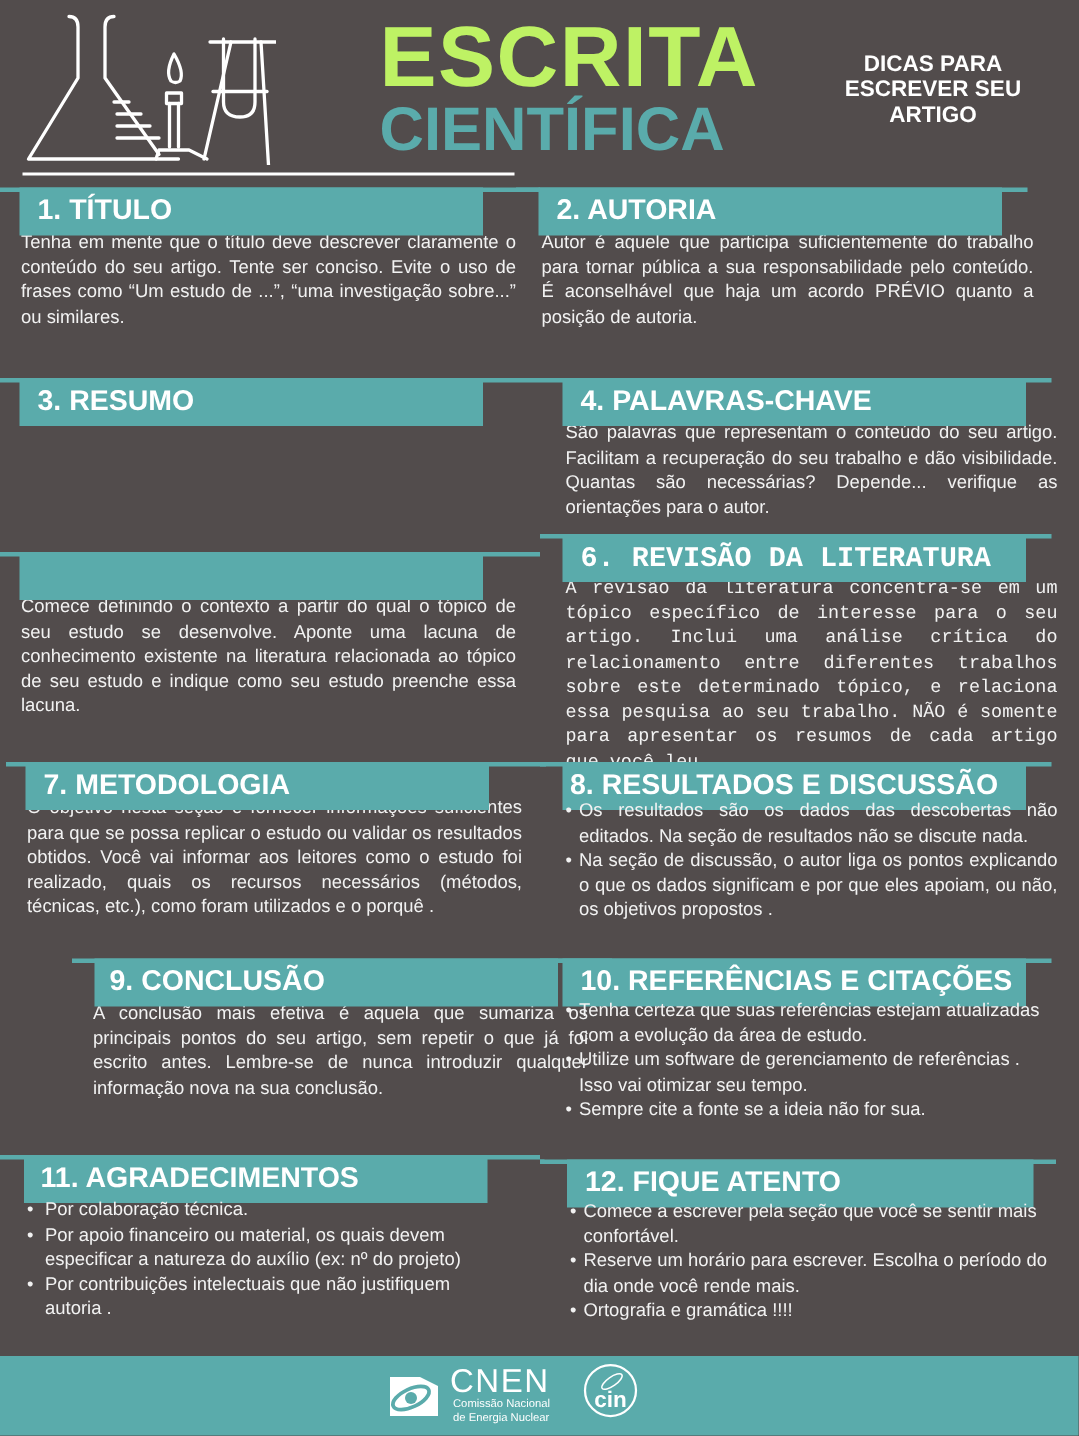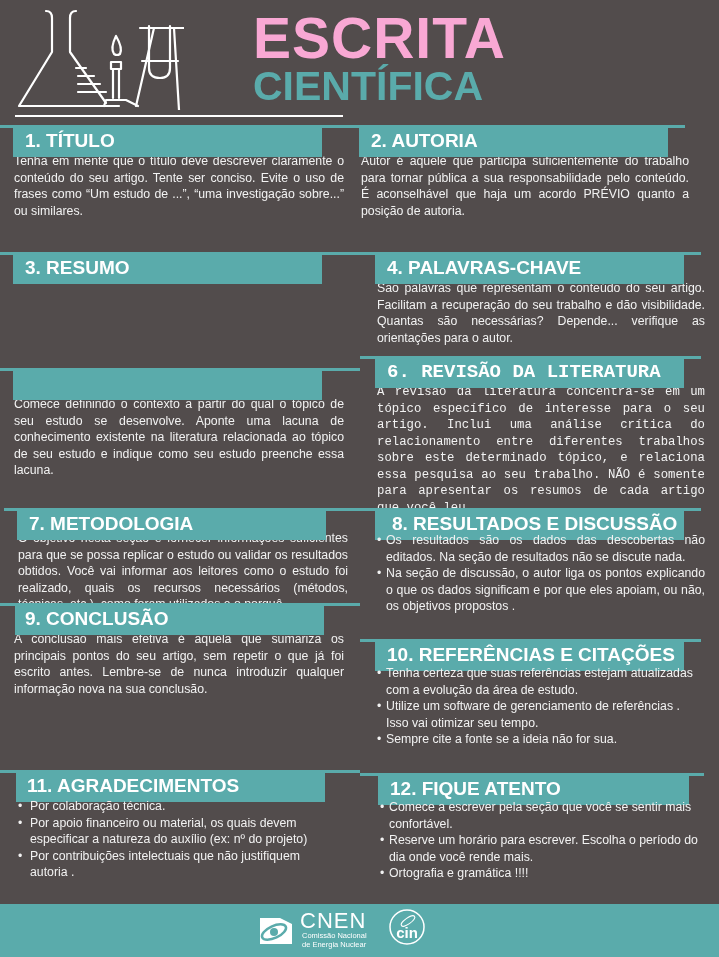--- a/index.html
+++ b/index.html
@@ -1,19 +1,19 @@
 <!DOCTYPE html>
 <html><head>
 <meta charset="utf-8">
 <style>
   html,body{margin:0;padding:0;}
   body{width:719px;height:957px;background:#524c4c;font-family:"Liberation Sans",sans-serif;color:#fff;position:relative;overflow:hidden;}
   .header{position:absolute;left:0;top:0;width:719px;height:118px;}
   .logo{position:absolute;left:14px;top:6px;width:170px;height:104px;}
-  .title1{position:absolute;left:253px;top:8px;font-size:57px;font-weight:bold;color:#f9a8d4;letter-spacing:1px;line-height:60px;}
+  .title1{position:absolute;left:253px;top:8px;font-size:57px;font-weight:bold;color:#bef264;letter-spacing:1px;line-height:60px;}
   .title2{position:absolute;left:253px;top:64px;font-size:41px;font-weight:bold;color:#5aabab;line-height:44px;}
   .subtitle{position:absolute;left:552px;top:34px;width:140px;text-align:center;font-size:15px;font-weight:bold;line-height:17px;color:#fff;}
   .hline{position:absolute;left:15px;top:115px;width:328px;height:2px;background:#fff;}
   .section{position:absolute;width:348px;}
   .sec-head{position:relative;height:16px;}
   .sec-line{position:absolute;left:0;top:0;height:3px;background:#5aabab;}
   .sec-box{position:absolute;top:0;height:32px;background:#5aabab;}
   .sec-title{position:absolute;top:5px;font-size:19px;font-weight:bold;color:#fff;white-space:nowrap;}
   .sec-body{font-size:12.3px;line-height:16.5px;color:#f2f2f2;margin-top:12px;text-align:justify;}
   .sec-body ul{margin:0;padding:0;list-style:none;}
@@ -41,20 +41,25 @@
     <path d="M99 63 L99 92 M105 63 L105 92"></path>
     <path d="M90 100 L92 94 L112 94 L124 100"></path>
 
     <path d="M122 100 L140 22 M160 22 L165 104"></path>
     <path d="M126 22 L170 22"></path>
     <path d="M135 20 L135 62 Q135 72 146 72 Q156 72 156 62 L156 20"></path>
     <path d="M128 55 L164 55"></path>
   </svg>
   <div class="title1">ESCRITA</div>
   <div class="title2">CIENTÍFICA</div>
+  <div class="subtitle">
+    <div>DICAS PARA</div>
+    <div>ESCREVER SEU</div>
+    <div>ARTIGO</div>
+  </div>
   <div class="hline"></div>
 </div>
 
 <div class="section" style="left:0;top:125px;width:360px;">
   <div class="sec-head">
     <div class="sec-line" style="width:360px;"></div>
     <div class="sec-box" style="left:13px;width:309px;"></div>
     <div class="sec-title" style="left:25px;">1. TÍTULO</div>
   </div>
   <div class="sec-body" style="margin-left:14px;width:330px;">Tenha em mente que o título deve descrever claramente o conteúdo do seu artigo. Tente ser conciso. Evite o uso de frases como “Um estudo de ...”, “uma investigação sobre...” ou similares.</div>
@@ -109,31 +114,31 @@
     <div class="sec-box" style="left:13px;width:309px;"></div>
     <div class="sec-title" style="left:25px;">7. METODOLOGIA</div>
   </div>
   <div class="sec-body" style="margin-left:14px;width:330px;margin-top:6px;">O objetivo nesta seção é fornecer informações suficientes para que se possa replicar o estudo ou validar os resultados obtidos. Você vai informar aos leitores como o estudo foi realizado, quais os recursos necessários (métodos, técnicas, etc.), como foram utilizados e o porquê .</div>
 </div>
 
 <div class="section" style="left:360px;top:508px;width:359px;">
   <div class="sec-head">
     <div class="sec-line" style="width:341px;"></div>
     <div class="sec-box" style="left:15px;width:309px;"></div>
-    <div class="sec-title" style="left:32px;">8. RESULTADOS E DISCUSSÃO</div>
+    <div class="sec-title" style="left:20px;">8. RESULTADOS E DISCUSSÃO</div>
   </div>
   <div class="sec-body" style="margin-left:17px;width:328px;margin-top:8px;">
     <ul>
       <li style="text-align:justify;">Os resultados são os dados das descobertas não editados. Na seção de resultados não se discute nada.</li>
       <li style="text-align:justify;">Na seção de discussão,  o autor liga os pontos explicando o que os dados significam e por que eles apoiam, ou não,  os objetivos propostos .</li>
     </ul>
   </div>
 </div>
 
-<div class="section" style="left:0;top:603px;width:360px;">
+<div class="section" style="left:0;top:639px;width:360px;padding-left:48px;">
   <div class="sec-head">
     <div class="sec-line" style="width:360px;"></div>
     <div class="sec-box" style="left:15px;width:309px;"></div>
     <div class="sec-title" style="left:25px;">9. CONCLUSÃO</div>
   </div>
   <div class="sec-body" style="margin-left:14px;width:330px;">A conclusão mais efetiva é aquela que sumariza os principais pontos do seu artigo, sem repetir o que já foi escrito antes. Lembre-se de nunca introduzir qualquer informação nova na sua conclusão.</div>
 </div>
 
 <div class="section" style="left:360px;top:639px;width:359px;">
   <div class="sec-head">

